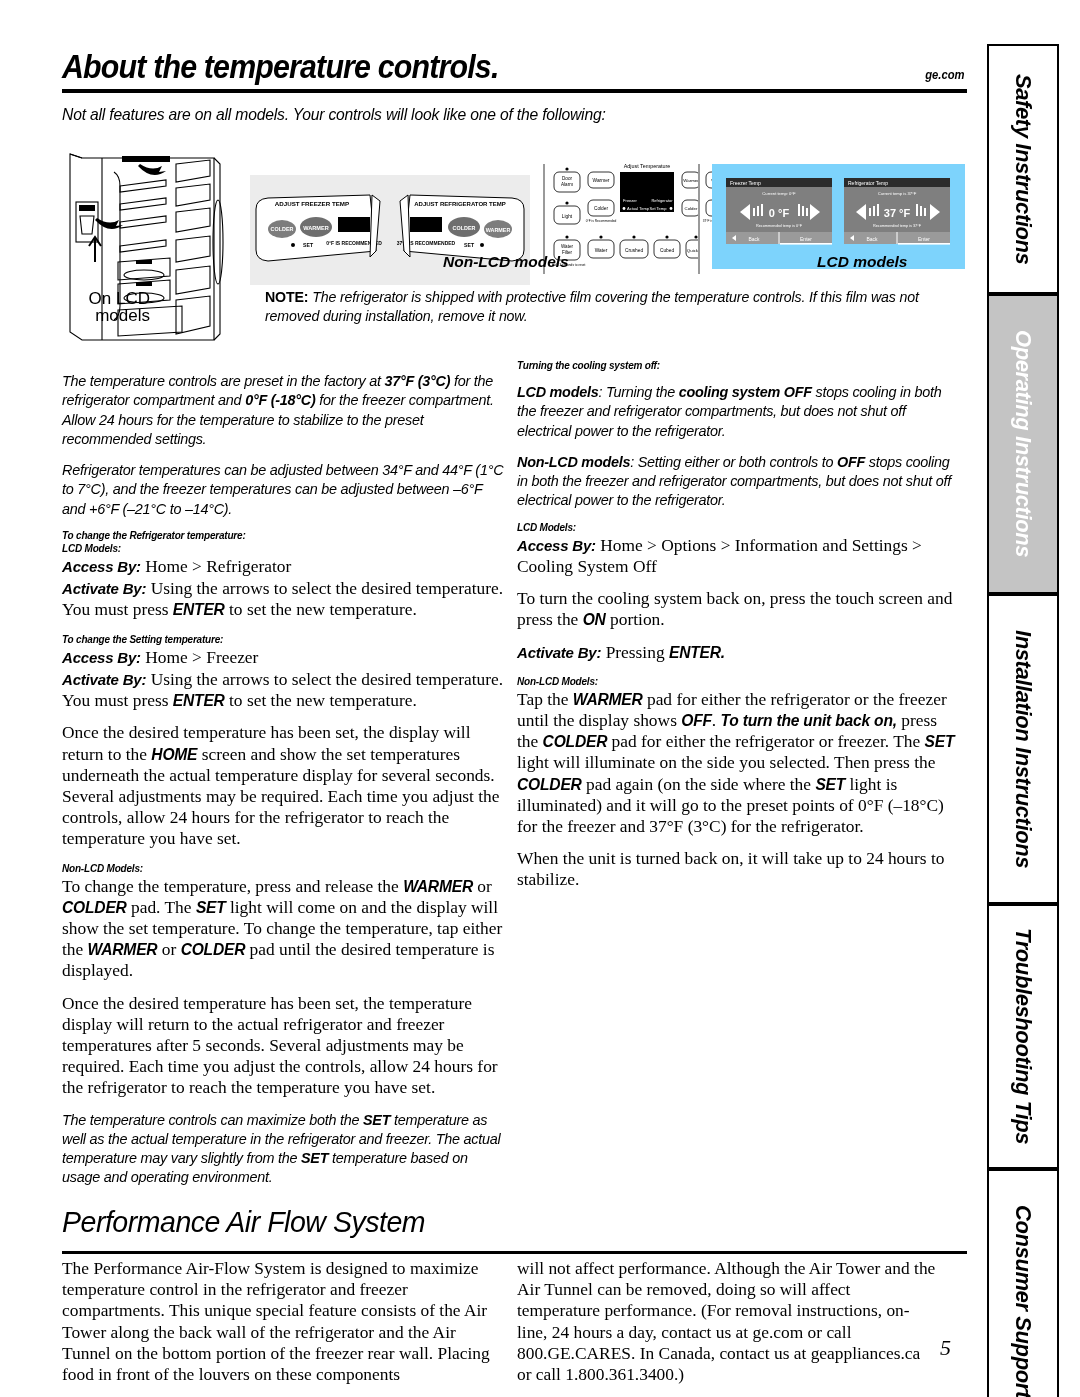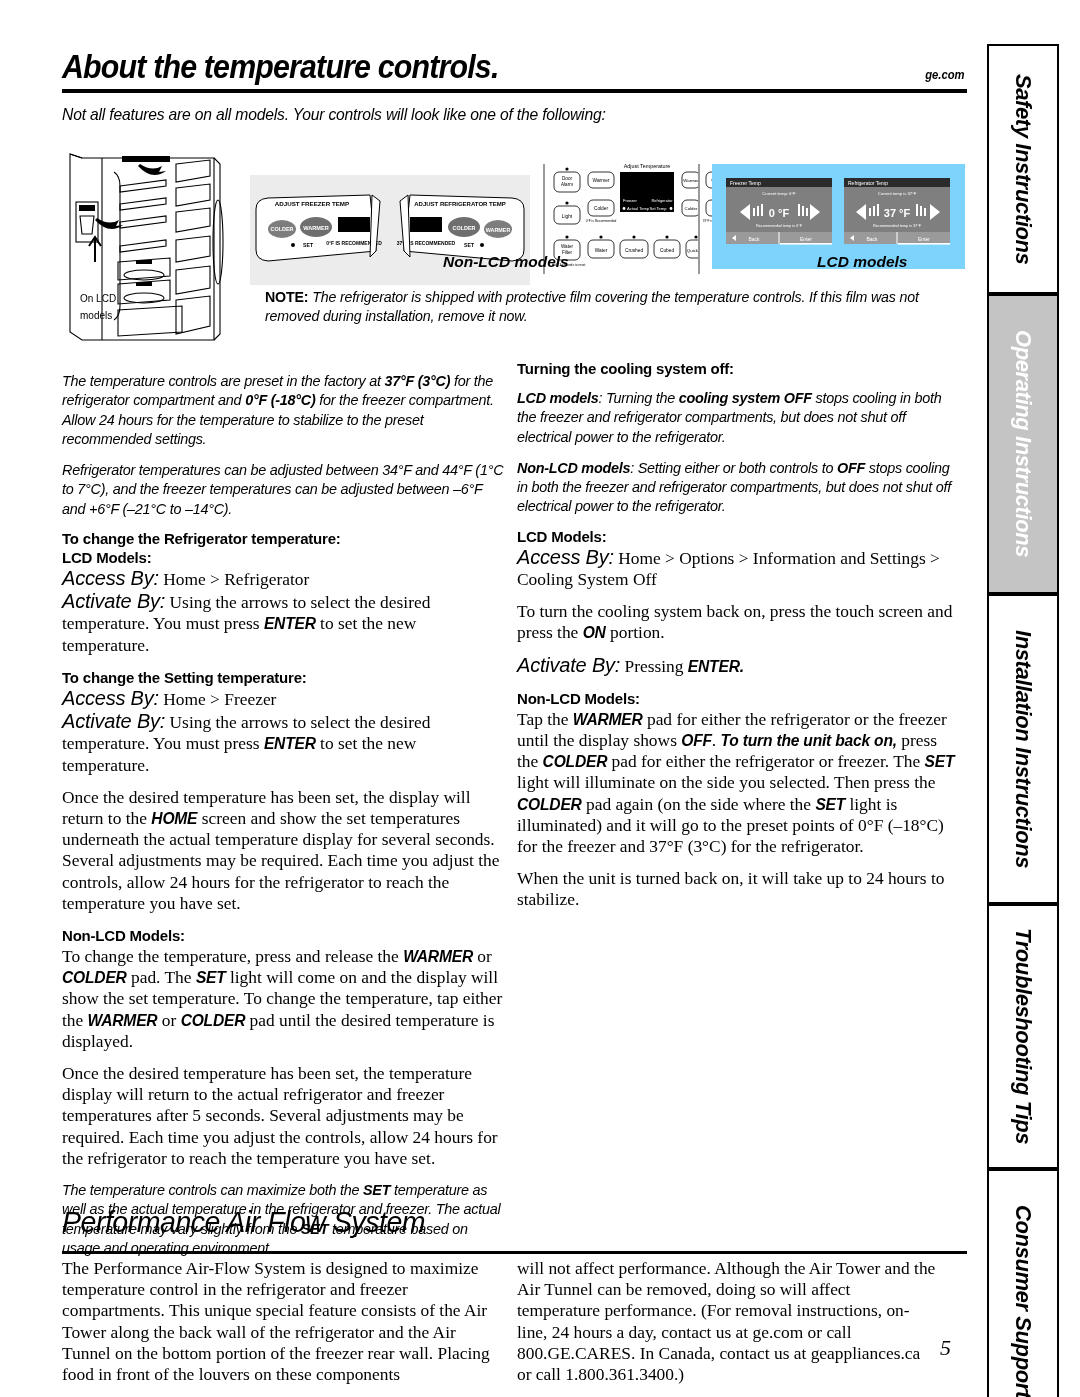--- a/index.html
+++ b/index.html
@@ -27,22 +27,22 @@
     font-family:"Liberation Sans", sans-serif;
     font-style:italic;font-size:16.5px;margin-top:12px;letter-spacing:-0.2px;
     transform:scaleX(0.95);transform-origin:left top;white-space:nowrap;
   }
 
   
   .fridge-wrap{position:absolute;left:62px;top:142px;width:190px;height:200px;}
   .fridge-wrap svg{display:block;}
   .onlcd{
     position:absolute;left:80px;top:290px;
-    font-family:"Liberation Sans", sans-serif;font-size:10px;line-height:17px;
-    text-align:left;width:70px;
+    font-family:"Liberation Sans", sans-serif;font-size:17px;line-height:17px;
+    text-align:right;width:70px;
   }
 
   
   .panels{position:absolute;left:250px;top:150px;width:715px;height:135px;}
   .nonlcd-block{position:absolute;left:0;top:25px;width:280px;height:110px;background:#ececec;}
   .pad-group{position:absolute;top:0;}
   .divider-v{position:absolute;left:293px;top:14px;width:2px;height:110px;background:#9a9a9a;}
   .divider-v2{position:absolute;left:448px;top:14px;width:2px;height:110px;background:#9a9a9a;}
   .lcd-block{position:absolute;left:462px;top:14px;width:253px;height:105px;background:#7dd3fc;}
 
@@ -68,27 +68,27 @@
 
   .p-sans{
     font-family:"Liberation Sans", sans-serif;font-style:italic;font-size:14.4px;
     line-height:19.3px;margin:12px 0 11px 0;letter-spacing:-0.25px;
   }
   .p-serif{
     font-family:"Liberation Serif", serif;font-size:17.4px;
     line-height:21.2px;margin:0 0 11px 0;
   }
   .h-sans{
-    font-family:"Liberation Sans", sans-serif;font-weight:bold;
-    font-size:15px;margin:0 0 2px 0;letter-spacing:-0.2px;
+    font-family:"Liberation Sans", sans-serif;font-weight:bold;font-style:italic;
+    font-size:10px;margin:0 0 2px 0;letter-spacing:-0.2px;
   }
   .h-sans.gap{margin-top:13px;}
   .lbl{
-    font-family:"Liberation Sans", sans-serif;font-weight:normal;font-style:italic;
-    font-size:20px;letter-spacing:-0.2px;
+    font-family:"Liberation Sans", sans-serif;font-weight:bold;font-style:italic;
+    font-size:15px;letter-spacing:-0.2px;
   }
   .bsans{
     font-family:"Liberation Sans", sans-serif;font-weight:bold;font-style:italic;
     letter-spacing:-0.2px;
   }
   .p-serif .bsans{font-size:15.6px;}
   .p-sans b{font-weight:bold;}
   .line-serif{
     font-family:"Liberation Serif", serif;font-size:17.4px;line-height:21.2px;
     margin:0 0 1px 0;

